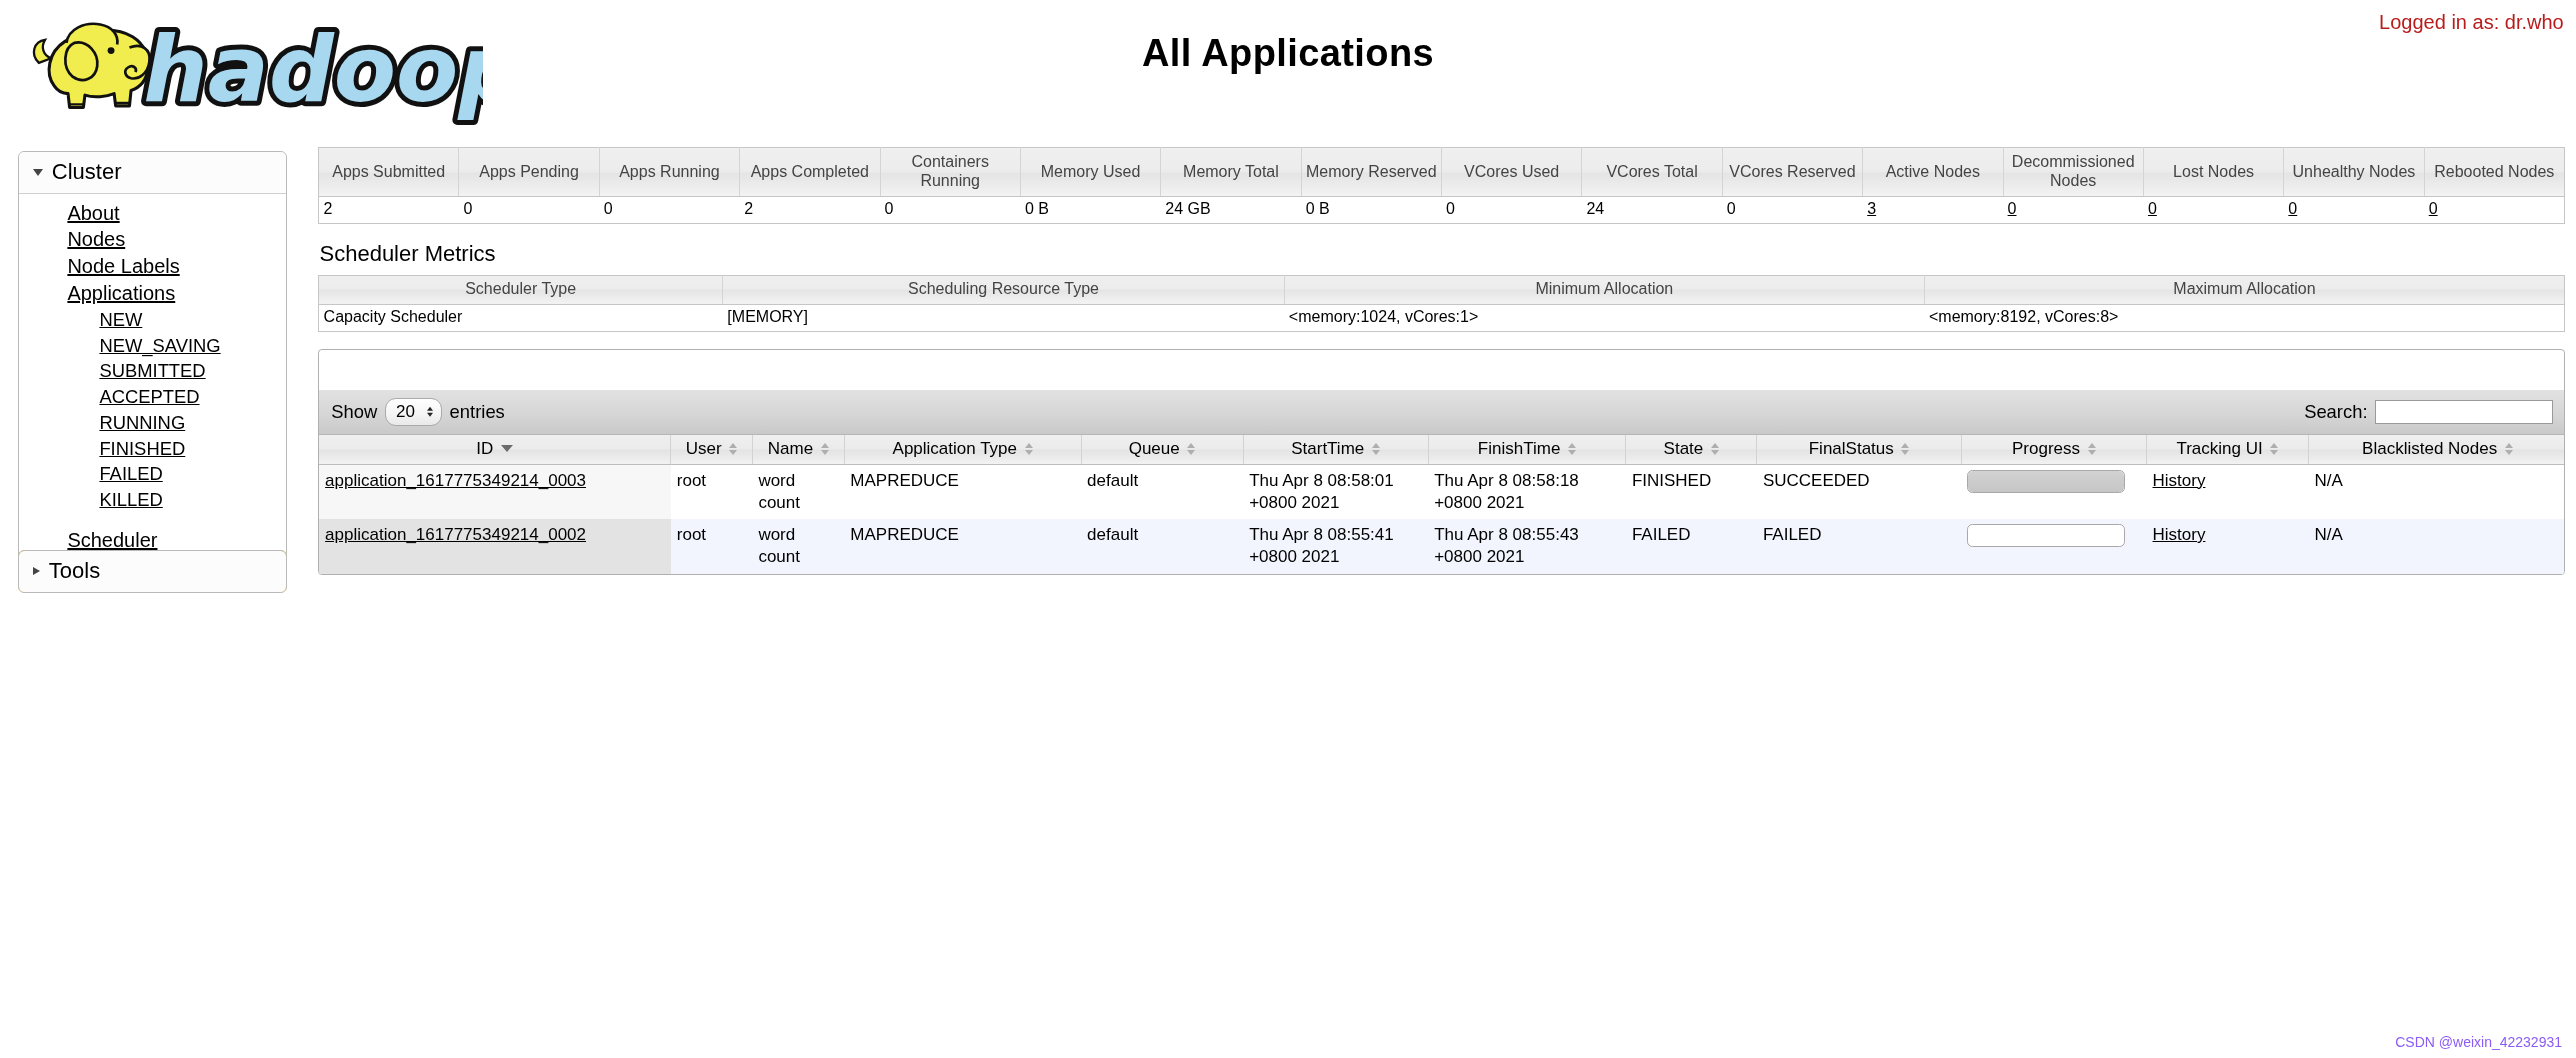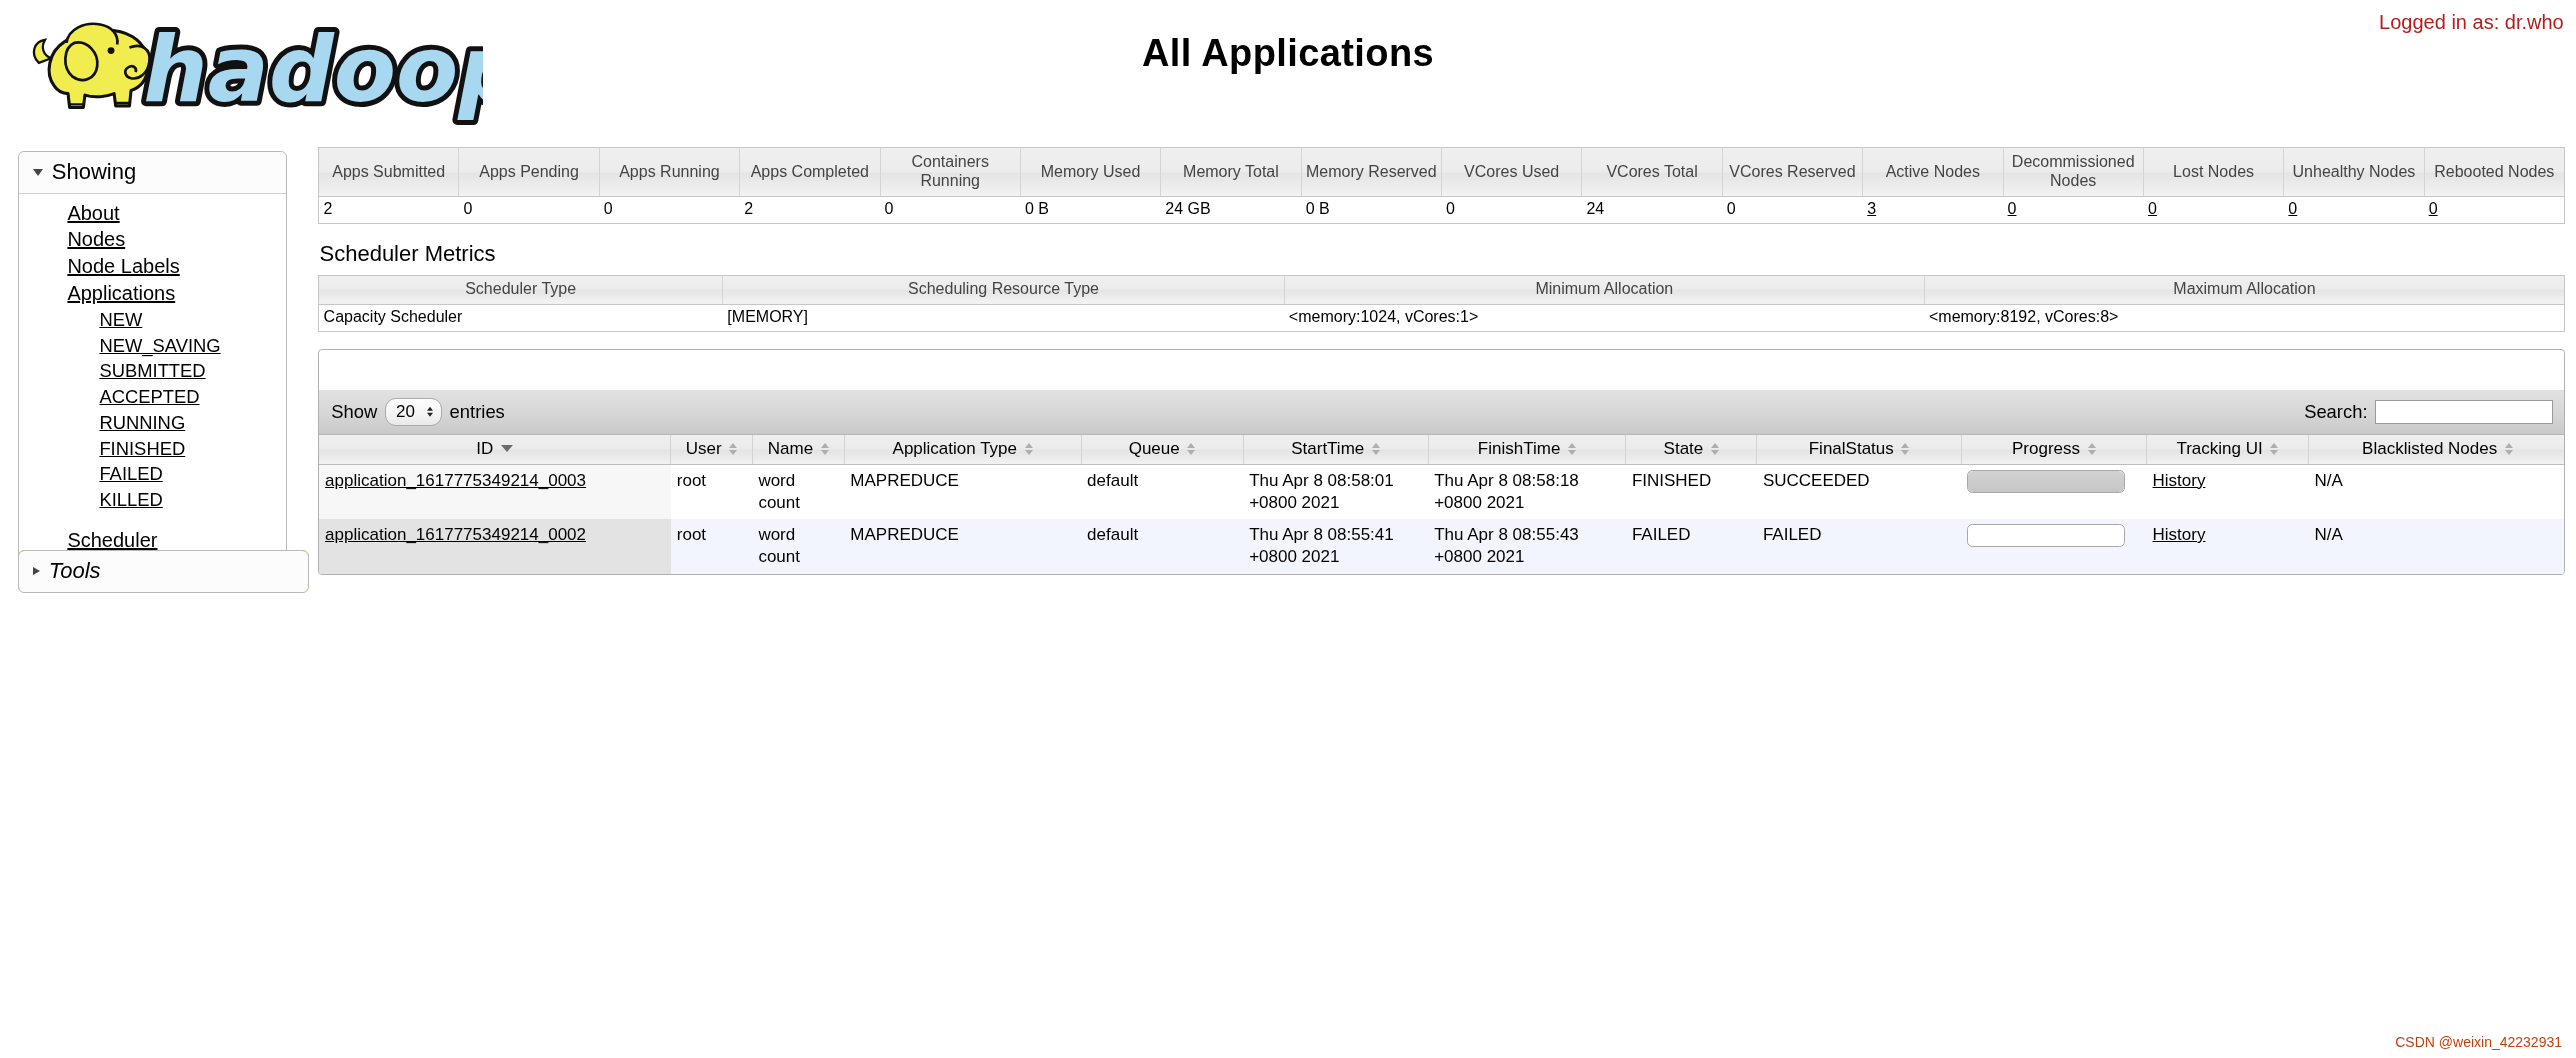--- a/index.html
+++ b/index.html
@@ -51,25 +51,24 @@
     color: #000;
     text-decoration: underline;
     padding: 1.9px 0 1.9px 48px;
     white-space: nowrap;
     cursor: pointer;
   }
   .nav-link.sub { padding-left: 80px; font-size: 18.4px; }
   .nav-gap { height: 14px; }
   #tools-box {
     position: absolute; left: 18.4px; top: 550px;
-    width: 291px;
+    width: 269px;
     border: 0.8px solid #b9b9b9;
     border-radius: 6.1px;
     background: #eab308;
-    font-style: italic;
   }
   #tools-box .nav-head { border-bottom: none; border-radius: 5.4px; }
 
   
   #main { position: absolute; left: 318px; top: 147px; width: 2247px; }
   .section-title { font-size: 22px; margin: 0 0 7.7px 1.5px; }
 
   
   table.metrics {
     border-collapse: collapse;
@@ -200,21 +199,21 @@
     padding: 3.1px 10.8px;
     font-size: 18.4px;
     border-right: 0.8px solid #c4c4c4;
     cursor: default;
   }
   .pg:first-child { border-radius: 3.8px 0 0 3.8px; }
   .pg:last-child { border-right: none; border-radius: 0 3.8px 3.8px 0; }
 
   #watermark {
     position: absolute; right: 14px; bottom: 7.7px;
-    font-size: 14px; color: #c2410c;
+    font-size: 14px; color: #8b5cf6;
   }
 </style>
 </head>
 <body>
 
 <div id="header">
 
   <div id="logo-area">
     <svg id="logo-svg" width="469" height="129" viewBox="0 0 610 168">
       <g>
@@ -244,21 +243,21 @@
     </svg>
   </div>
 
   <div id="page-title">All Applications</div>
   <div id="login-info">Logged in as: dr.who</div>
 </div>
 
 <div id="sidebar">
   <div class="nav-head">
     <span class="tri down"></span>
-    <span>Showing</span>
+    <span>Cluster</span>
   </div>
   <div class="nav-body" id="nav-body">
       <span class="nav-link">About</span>
       <span class="nav-link">Nodes</span>
       <span class="nav-link">Node Labels</span>
       <span class="nav-link">Applications</span>
       <span class="nav-link sub">NEW</span>
       <span class="nav-link sub">NEW_SAVING</span>
       <span class="nav-link sub">SUBMITTED</span>
       <span class="nav-link sub">ACCEPTED</span>

